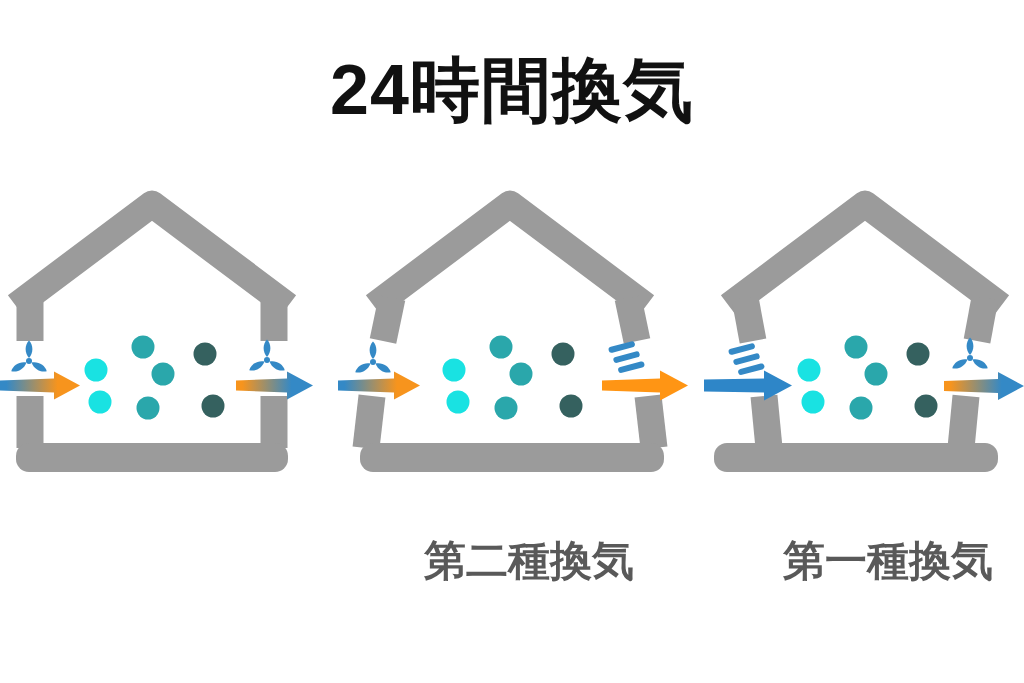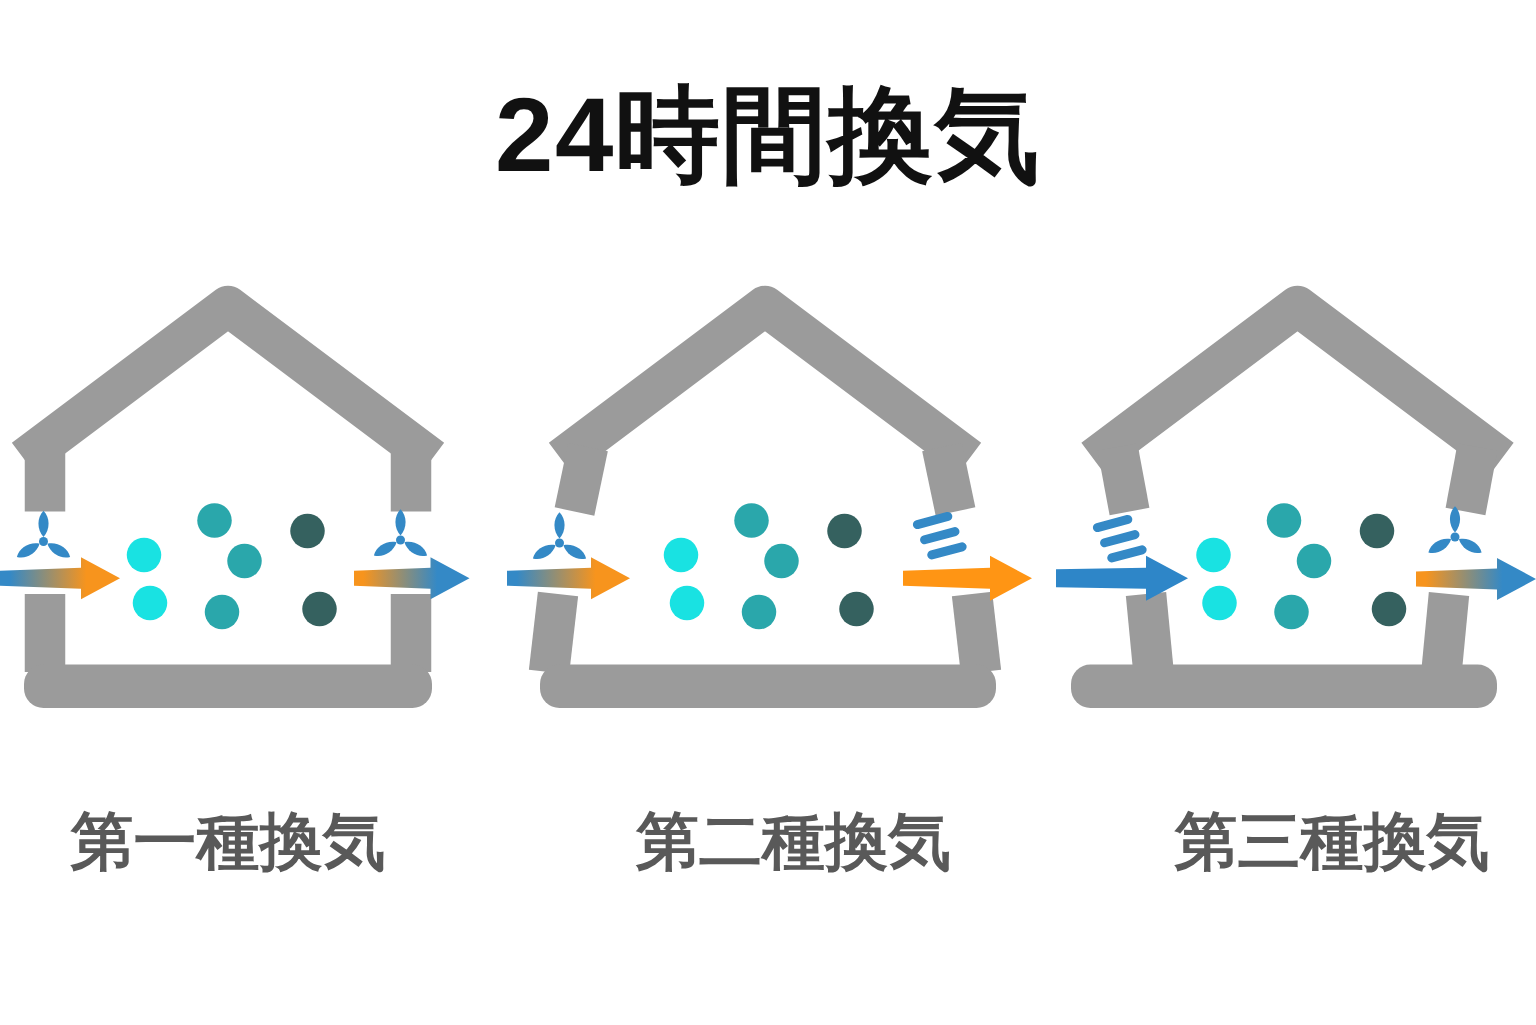--- a/index.html
+++ b/index.html
@@ -116,17 +116,16 @@
           <circle cx="861" cy="408" r="11.5" fill="#2aa7ab"></circle>
           <circle cx="926" cy="406" r="11.5" fill="#35615f"></circle>
         </g>
       <polygon class="solid-blue" transform="translate(704,385.5)" points="0,-6 60,-7 60,-15 88,0 60,15 60,7 0,6"></polygon>
       <polygon fill="url(#g-exhaust)" transform="translate(944,386)" points="0,-5 54,-7 54,-14 80,0 54,14 54,7 0,5"></polygon>
       <use href="#vent-shape" class="blue-fill" transform="translate(747,359) rotate(-15)"></use>
       <use href="#fan-shape" class="blue-fill" transform="translate(970,358)"></use>
     </g>
   </svg>
 
-  <div class="house-label" style="left:152px">第一種換気</div>
   <div class="house-label" style="left:529px">第二種換気</div>
-  <div class="house-label" style="left:888px">第三種換気</div>
+  <div class="house-label" style="left:888px">第一種換気</div>
 
 </div>
 
 </body></html>

